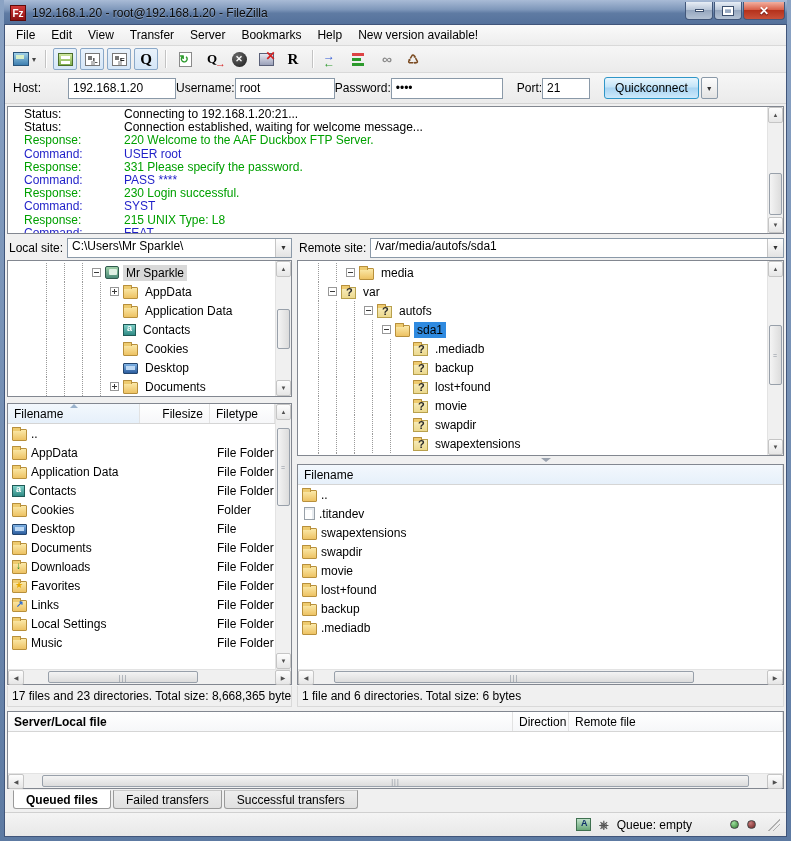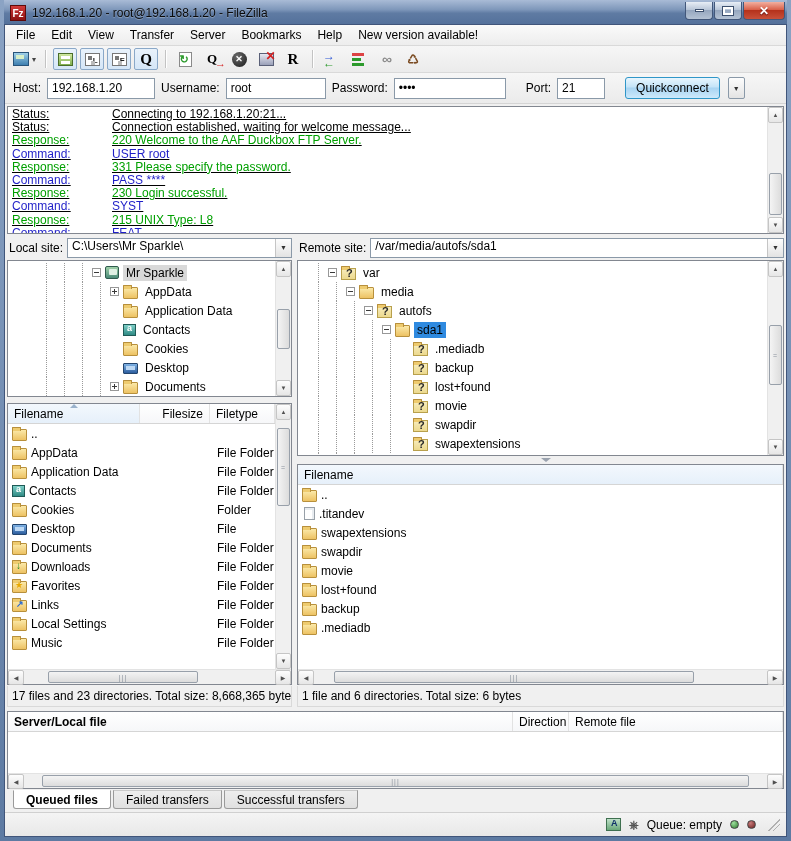--- a/index.html
+++ b/index.html
@@ -60,33 +60,33 @@
   .g-sync::after{ content:"\2190"; position:absolute; left:0; bottom:-4px; color:#2c9a2c; font-weight:bold; font-size:12px; }
   .g-cmp{ width:14px; height:14px; display:flex; flex-direction:column; gap:2px; justify-content:center; }
   .g-cmp i{ height:3px; display:block; }
   .g-cmp i:nth-child(1){ background:#d44; width:12px; }
   .g-cmp i:nth-child(2){ background:#2c9a2c; width:9px; }
   .g-cmp i:nth-child(3){ background:#2c9a2c; width:12px; }
   .g-filter{ color:#8a8a8a; font-weight:bold; font-size:14px; letter-spacing:-2px; }
   .g-search{ color:#7a4a20; font-weight:bold; font-size:13px; }
 
   
-  .quickbar{ height:31px; display:flex; align-items:center; padding:0 8px; gap:6px;
+  .quickbar{ height:31px; display:flex; align-items:center; padding:0 8px; 
     background:linear-gradient(#f6f6f6,#ebebeb); border-bottom:1px solid #d5d5d5; }
   .qlabel{ white-space:nowrap; }
   .qinput{ height:21px; border:1px solid #8a99a8; background:#fff; font-family:"Liberation Sans",sans-serif;
     font-size:12px; padding:0 4px; }
   .qc-btn{ height:22px; padding:0 10px; border:1px solid #2f96c8; border-radius:3px; font-size:12px;
     background:linear-gradient(#e8f6fe,#c4e4f8 45%,#a8d4f2 50%,#cde9fb); }
   .qc-dd{ height:22px; width:17px; border:1px solid #8a99a8; border-radius:2px; background:linear-gradient(#fdfdfd,#e3e3e3);
     display:flex; align-items:center; justify-content:center; font-size:7px; color:#333; margin-left:2px; }
 
   
   .logwrap{ margin:2px 2px 0 2px; height:128px; background:#fff; border:1px solid #828790; display:flex; }
-  .logbody{ flex:1; overflow:hidden; padding:1px 0 0 4px; line-height:13.2px; white-space:nowrap;text-decoration:underline; }
+  .logbody{ flex:1; overflow:hidden; padding:1px 0 0 16px; line-height:13.2px; white-space:nowrap; }
   .logline{ display:flex; }
   .loglabel{ width:100px; flex:0 0 auto; }
   .log-status{ color:#000; }
   .log-response{ color:#00a000; }
   .log-command{ color:#1f1fc8; }
 
   
   .sbv{ width:16px; flex:0 0 auto; background:#f0f0f0; display:flex; flex-direction:column; border-left:1px solid #e3e3e3; }
   .sbh{ height:15px; background:#f0f0f0; display:flex; border-top:1px solid #e3e3e3; }
   .sb-btn{ flex:0 0 auto; width:16px; height:15px; background:linear-gradient(#fdfdfd,#e6e6e6); border:1px solid #c5c5c5;
@@ -186,21 +186,21 @@
   .statusbar{ height:24px; flex:0 0 auto; display:flex; align-items:center; justify-content:flex-end; gap:8px;
     background:linear-gradient(#f4f4f4,#e8e8e8); border-top:1px solid #d0d0d0; padding:0 6px; }
   .sb-ico-type{ width:15px; height:13px; background:linear-gradient(#bfe0c8,#6aa87a); border:1px solid #3f7050; position:relative; }
   .sb-ico-type::after{ content:"A"; position:absolute; left:4px; top:-1px; font-size:9px; font-weight:bold; color:#10306a; }
   .sb-ico-speed{ color:#555; font-size:12px; font-weight:bold; }
   .led{ width:9px; height:9px; border-radius:50%; border:1px solid #444; }
   .led.green{ background:radial-gradient(circle at 35% 30%,#9fe09f,#2d7a2d); }
   .led.red{ background:radial-gradient(circle at 35% 30%,#c87a7a,#6a1f1f); }
   .grip{ width:12px; height:12px; margin-left:4px;
     background:linear-gradient(135deg,transparent 50%,#b0b0b0 50%,#b0b0b0 55%,transparent 55%,transparent 70%,#b0b0b0 70%,#b0b0b0 75%,transparent 75%); }
-  .queue-text{ }
+  .queue-text{ margin-right:30px; }
 </style>
 </head>
 <body>
 
 <div id="window">
 
   <div class="titlebar">
     <span class="fz-logo">Fz</span>
     <span class="title-text">192.168.1.20 - root@192.168.1.20 - FileZilla</span>
     <span class="winbtns">
@@ -277,21 +277,21 @@
       <span class="tbtn">
           <span class="g-filter">∞</span>
         </span>
       <span class="tbtn">
           <span class="g-search">♺</span>
         </span>
     </div>
 
     <div class="quickbar">
       <span class="qlabel">Host:</span>
-      <input class="qinput" style="width: 108px;" value="192.168.1.20">
+      <input class="qinput" style="width: 108px; margin-left: 27px;" value="192.168.1.20">
       <span class="qlabel">Username:</span>
       <input class="qinput" style="width: 100px;" value="root">
       <span class="qlabel">Password:</span>
       <input class="qinput" style="width: 112px;" value="••••">
       <span class="qlabel" style="margin-left:14px">Port:</span>
       <input class="qinput" style="width: 48px;" value="21">
       <button class="qc-btn" style="margin-left:14px">Quickconnect</button>
       <span class="qc-dd">▼</span>
     </div>
 
@@ -589,30 +589,30 @@
           <span class="combo">
             <span class="cval">/var/media/autofs/sda1</span>
             <span class="cbtn">▼</span>
           </span>
         </div>
 
         <div class="pane treepane-r">
           <div class="treebody">
             <div class="trow">
               <span class="sp g"></span>
+                <span class="sp g"></span>
+              <span class="exp"></span>
+              <span class="ico" data-icon="folder"></span>
+              <span class="tlabel">media</span>
+            </div>
+            <div class="trow">
+              <span class="sp g"></span>
               <span class="exp"></span>
               <span class="ico" data-icon="folder-q"></span>
               <span class="tlabel">var</span>
-            </div>
-            <div class="trow">
-              <span class="sp g"></span>
-                <span class="sp g"></span>
-              <span class="exp"></span>
-              <span class="ico" data-icon="folder"></span>
-              <span class="tlabel">media</span>
             </div>
             <div class="trow">
               <span class="sp g"></span>
                 <span class="sp g"></span>
                 <span class="sp g"></span>
               <span class="exp"></span>
               <span class="ico" data-icon="folder-q"></span>
               <span class="tlabel">autofs</span>
             </div>
             <div class="trow">

